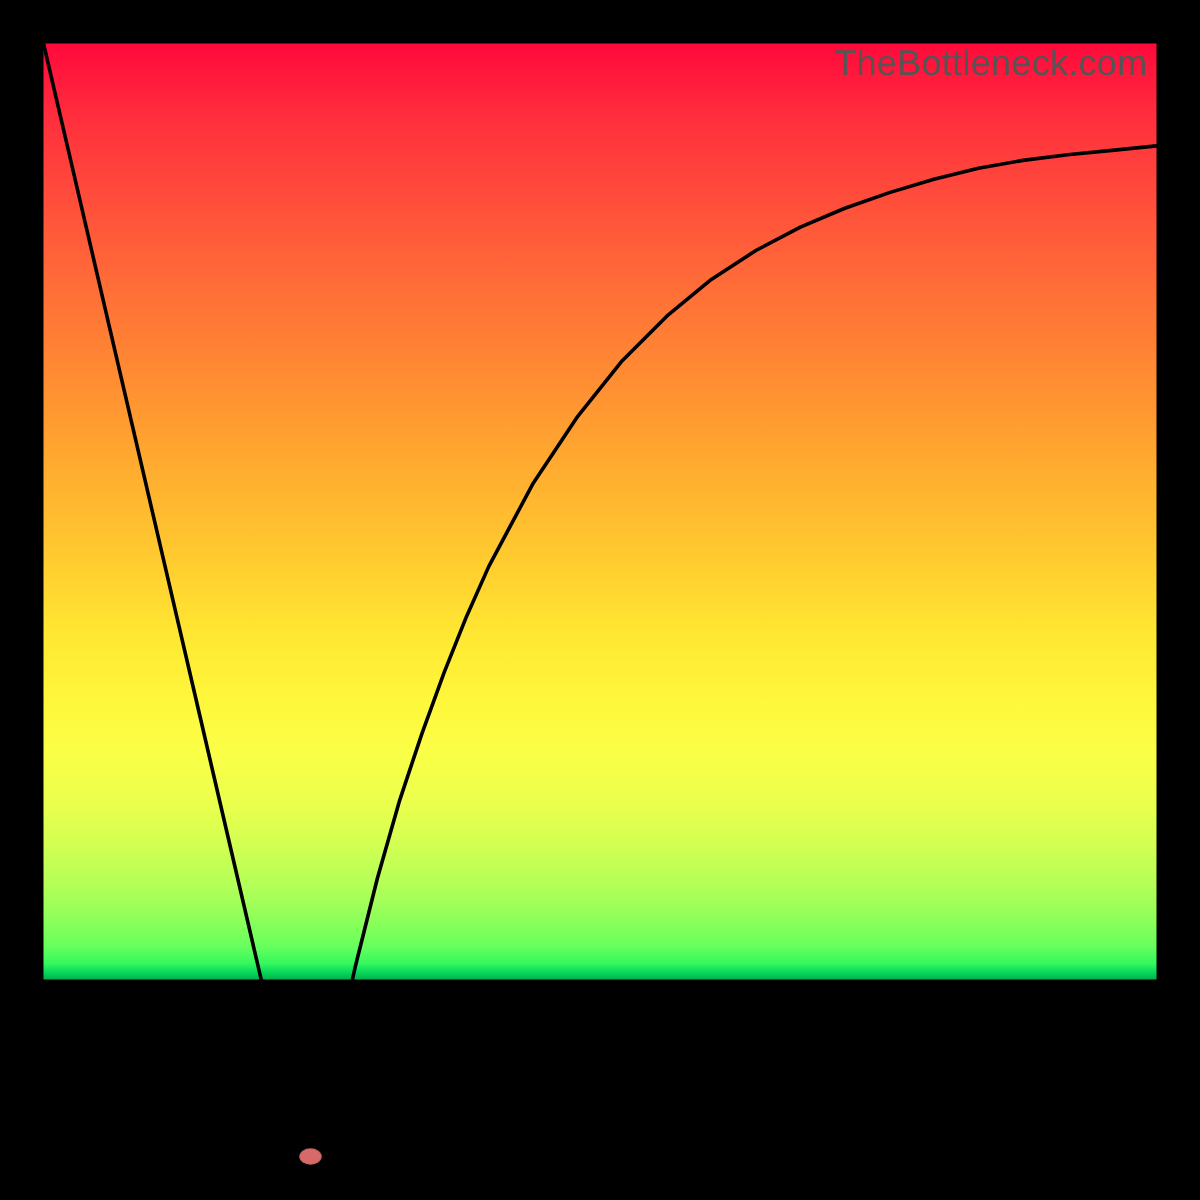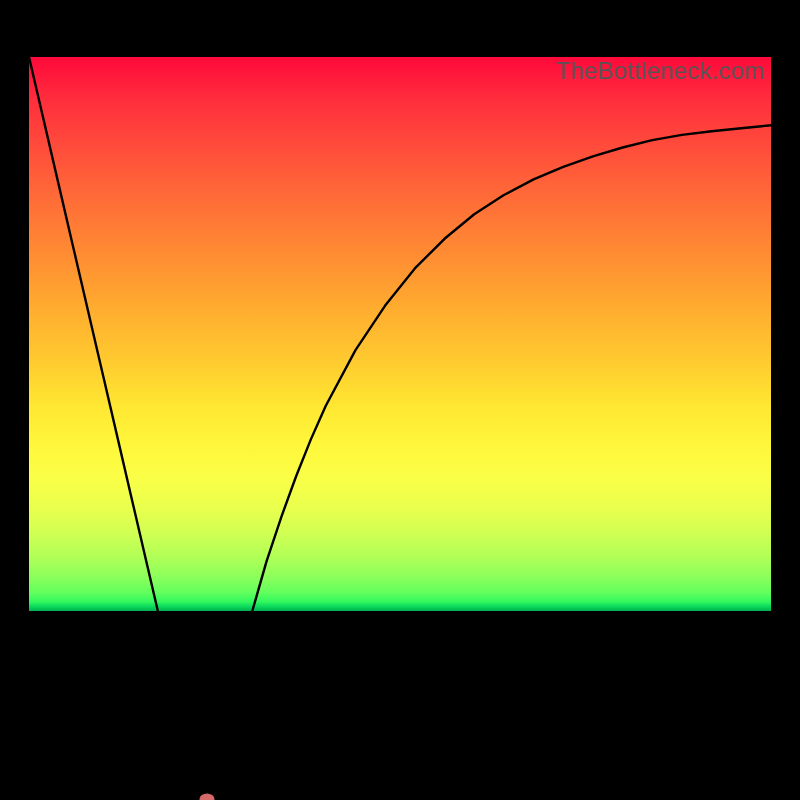--- a/index.html
+++ b/index.html
@@ -15,21 +15,21 @@
     position: relative;
     width: 800px;
     height: 800px;
     background: #000;
   }
   .plot-area {
     position: absolute;
     left: 29px;
     top: 29px;
     width: 742px;
-    height: 554px;
+    height: 624px;
     
     background: linear-gradient(to bottom,
       #ff093b 0%,
       #ff2f3d 8%,
       #ff4b3b 16%,
       #ff6a38 25%,
       #ff8a33 35%,
       #ffab2f 45%,
       #ffcb2f 55%,
       #ffe732 63%,
@@ -37,21 +37,20 @@
       #faff47 76%,
       #e7ff4e 82%,
       #cfff53 86%,
       #b3ff57 90%,
       #8fff5a 93.5%,
       #66ff5d 96.5%,
       #34f85e 98.3%,
       #0ad95c 99.2%,
       #00b04e 100%
     );
-    margin-top: 28px;
   }
   .watermark {
     position: absolute;
     right: 6px;
     top: 0px;
     color: #555;
     font-size: 24px;
     font-weight: 400;
     letter-spacing: 0.2px;
     user-select: none;

